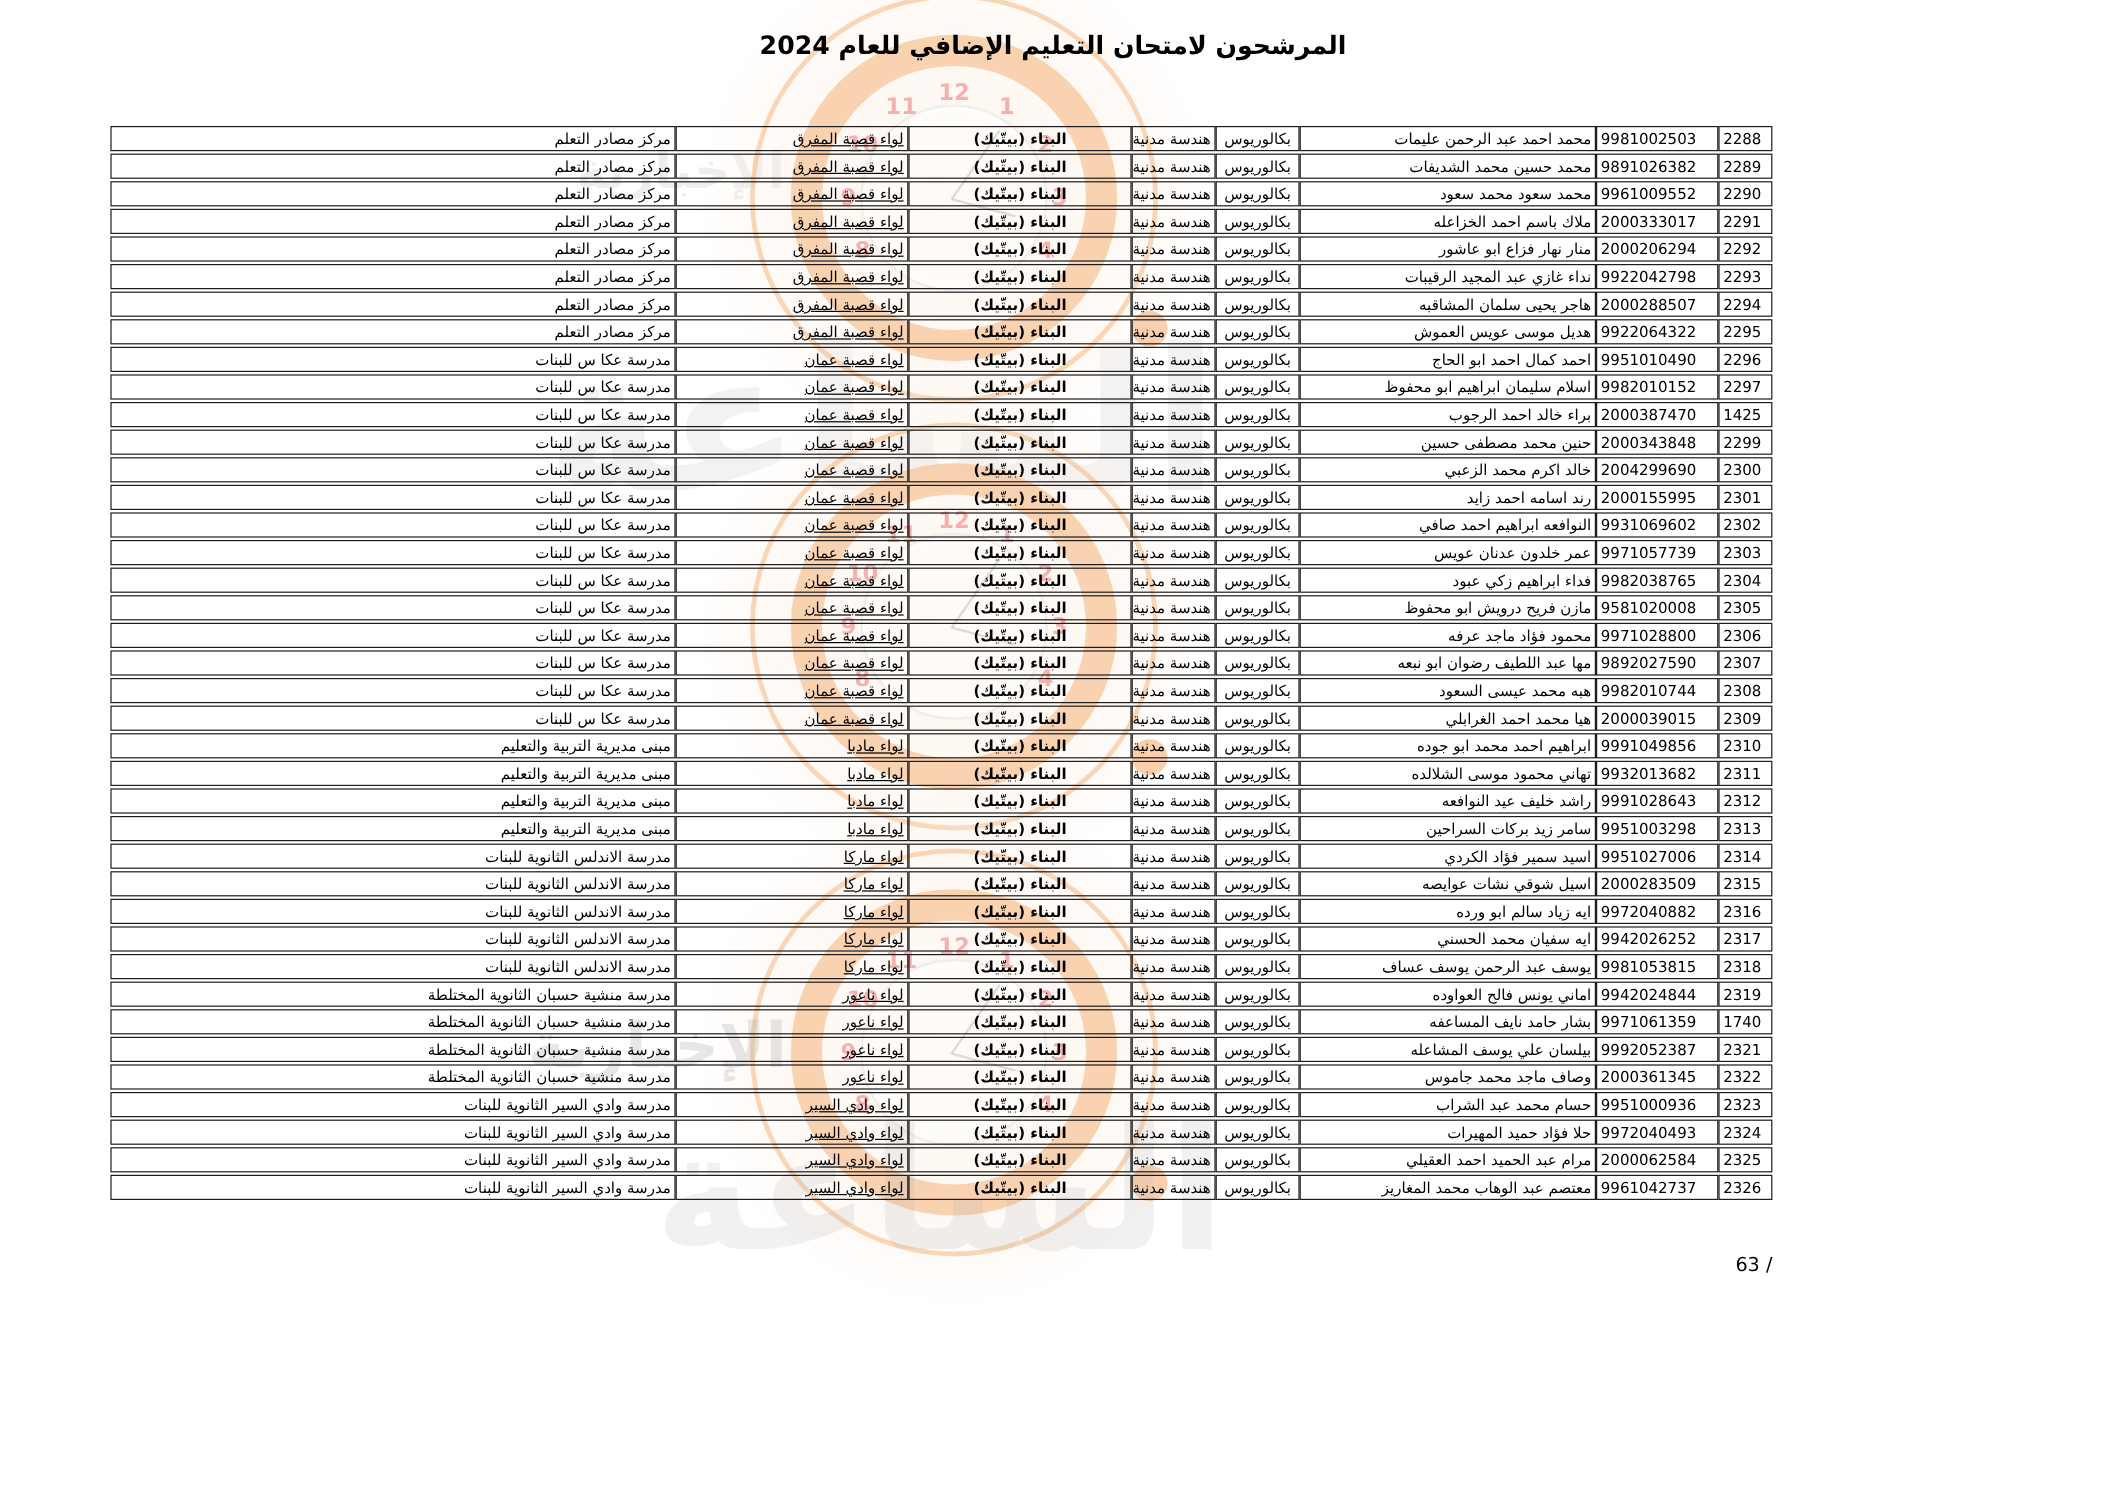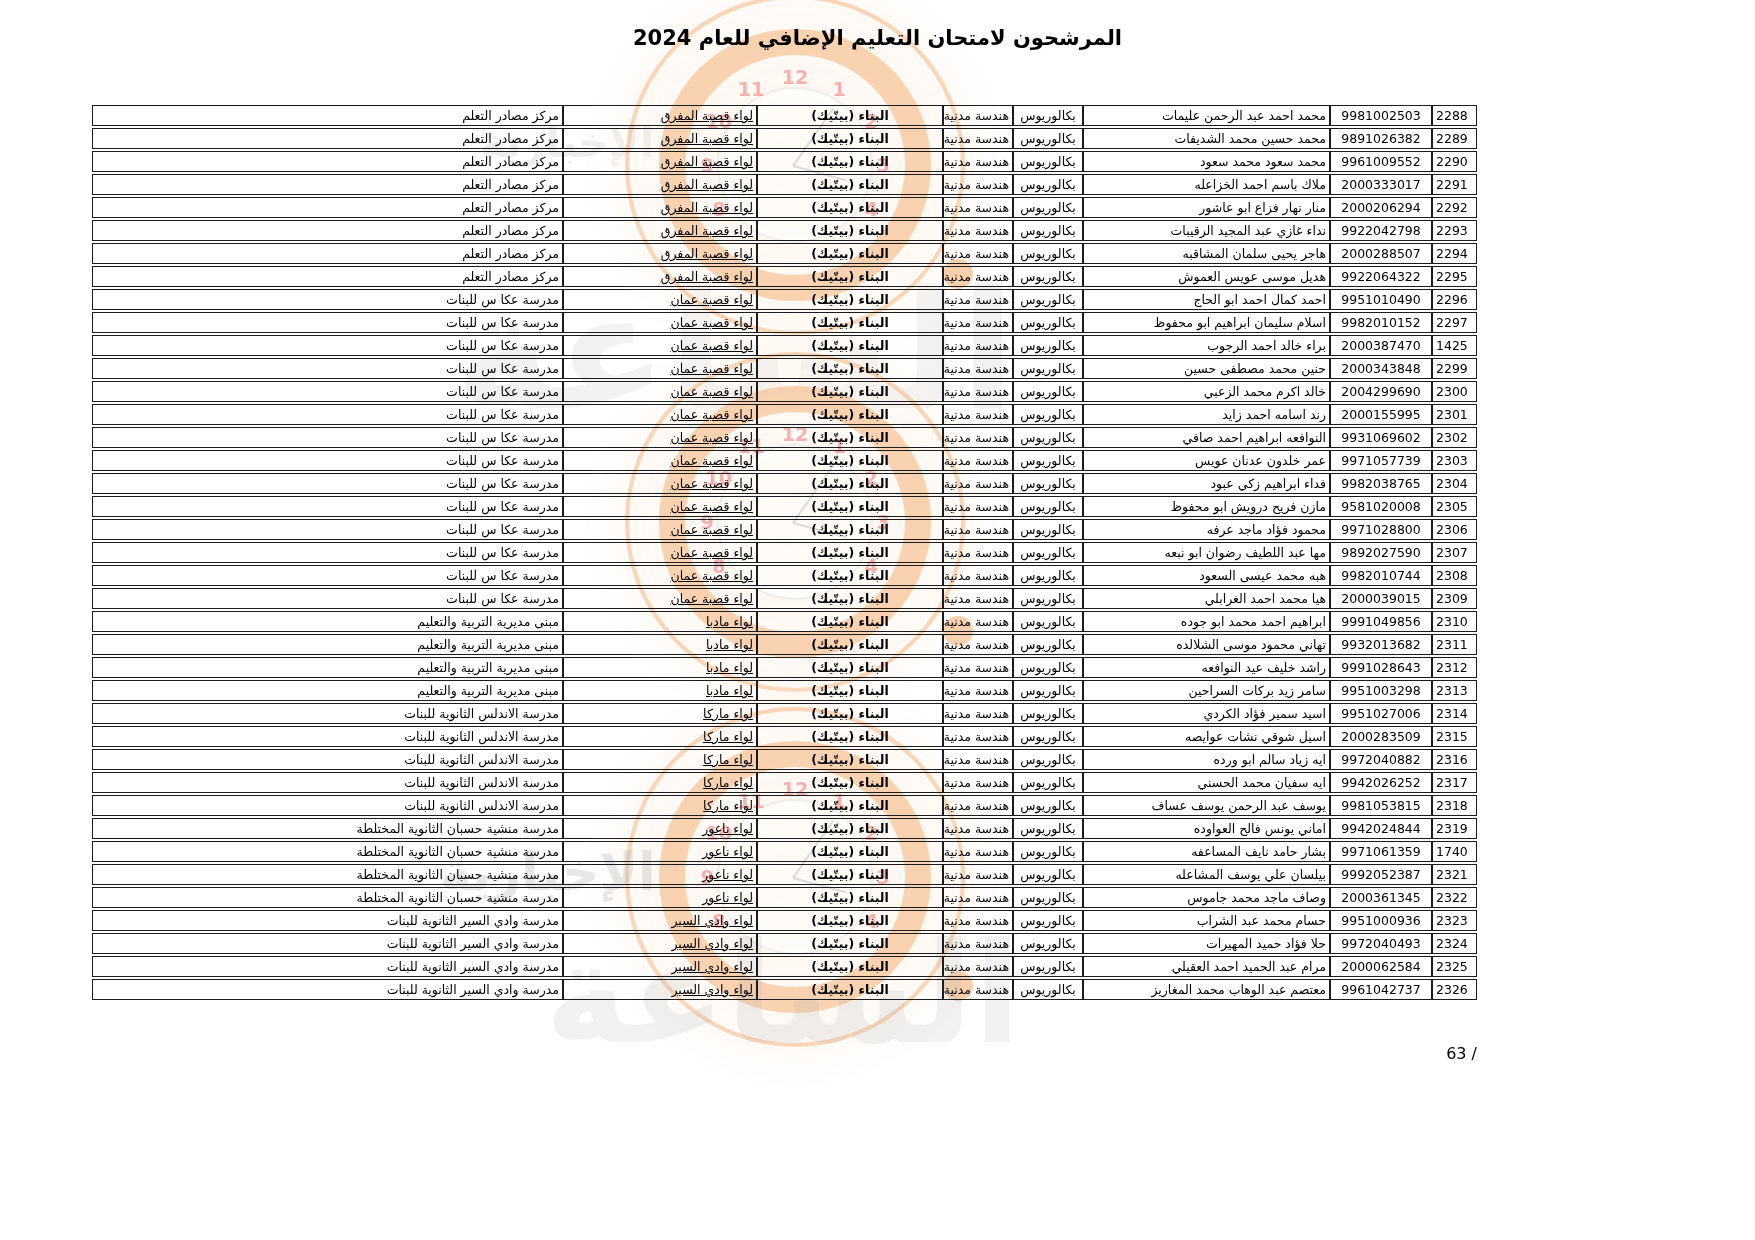--- a/index.html
+++ b/index.html
@@ -83,21 +83,21 @@
   table.cand td{
     border:1px solid #1c1c1c;
     height:19px;
     padding:0 3px;
     overflow:hidden;
     white-space:nowrap;
     background:transparent;
     line-height:19px;
   }
   td.c-seq{text-align:left;}
-  td.c-id{text-align:center;padding-right:11px;}
+  td.c-id{text-align:left;padding-right:11px;}
   td.c-name{text-align:right;padding-right:8px;}
   td.c-degree{text-align:center;margin-top:18px;}
   td.c-major{text-align:center;}
   td.c-subject{text-align:center;font-weight:bold;}
   td.c-directorate{text-align:right;text-decoration:underline;}
   td.c-center{text-align:right;padding-right:12px;}
 
   .page-footer{
     position:absolute;left:92px;top:1044px;width:1385px;
     font-size:16px;

